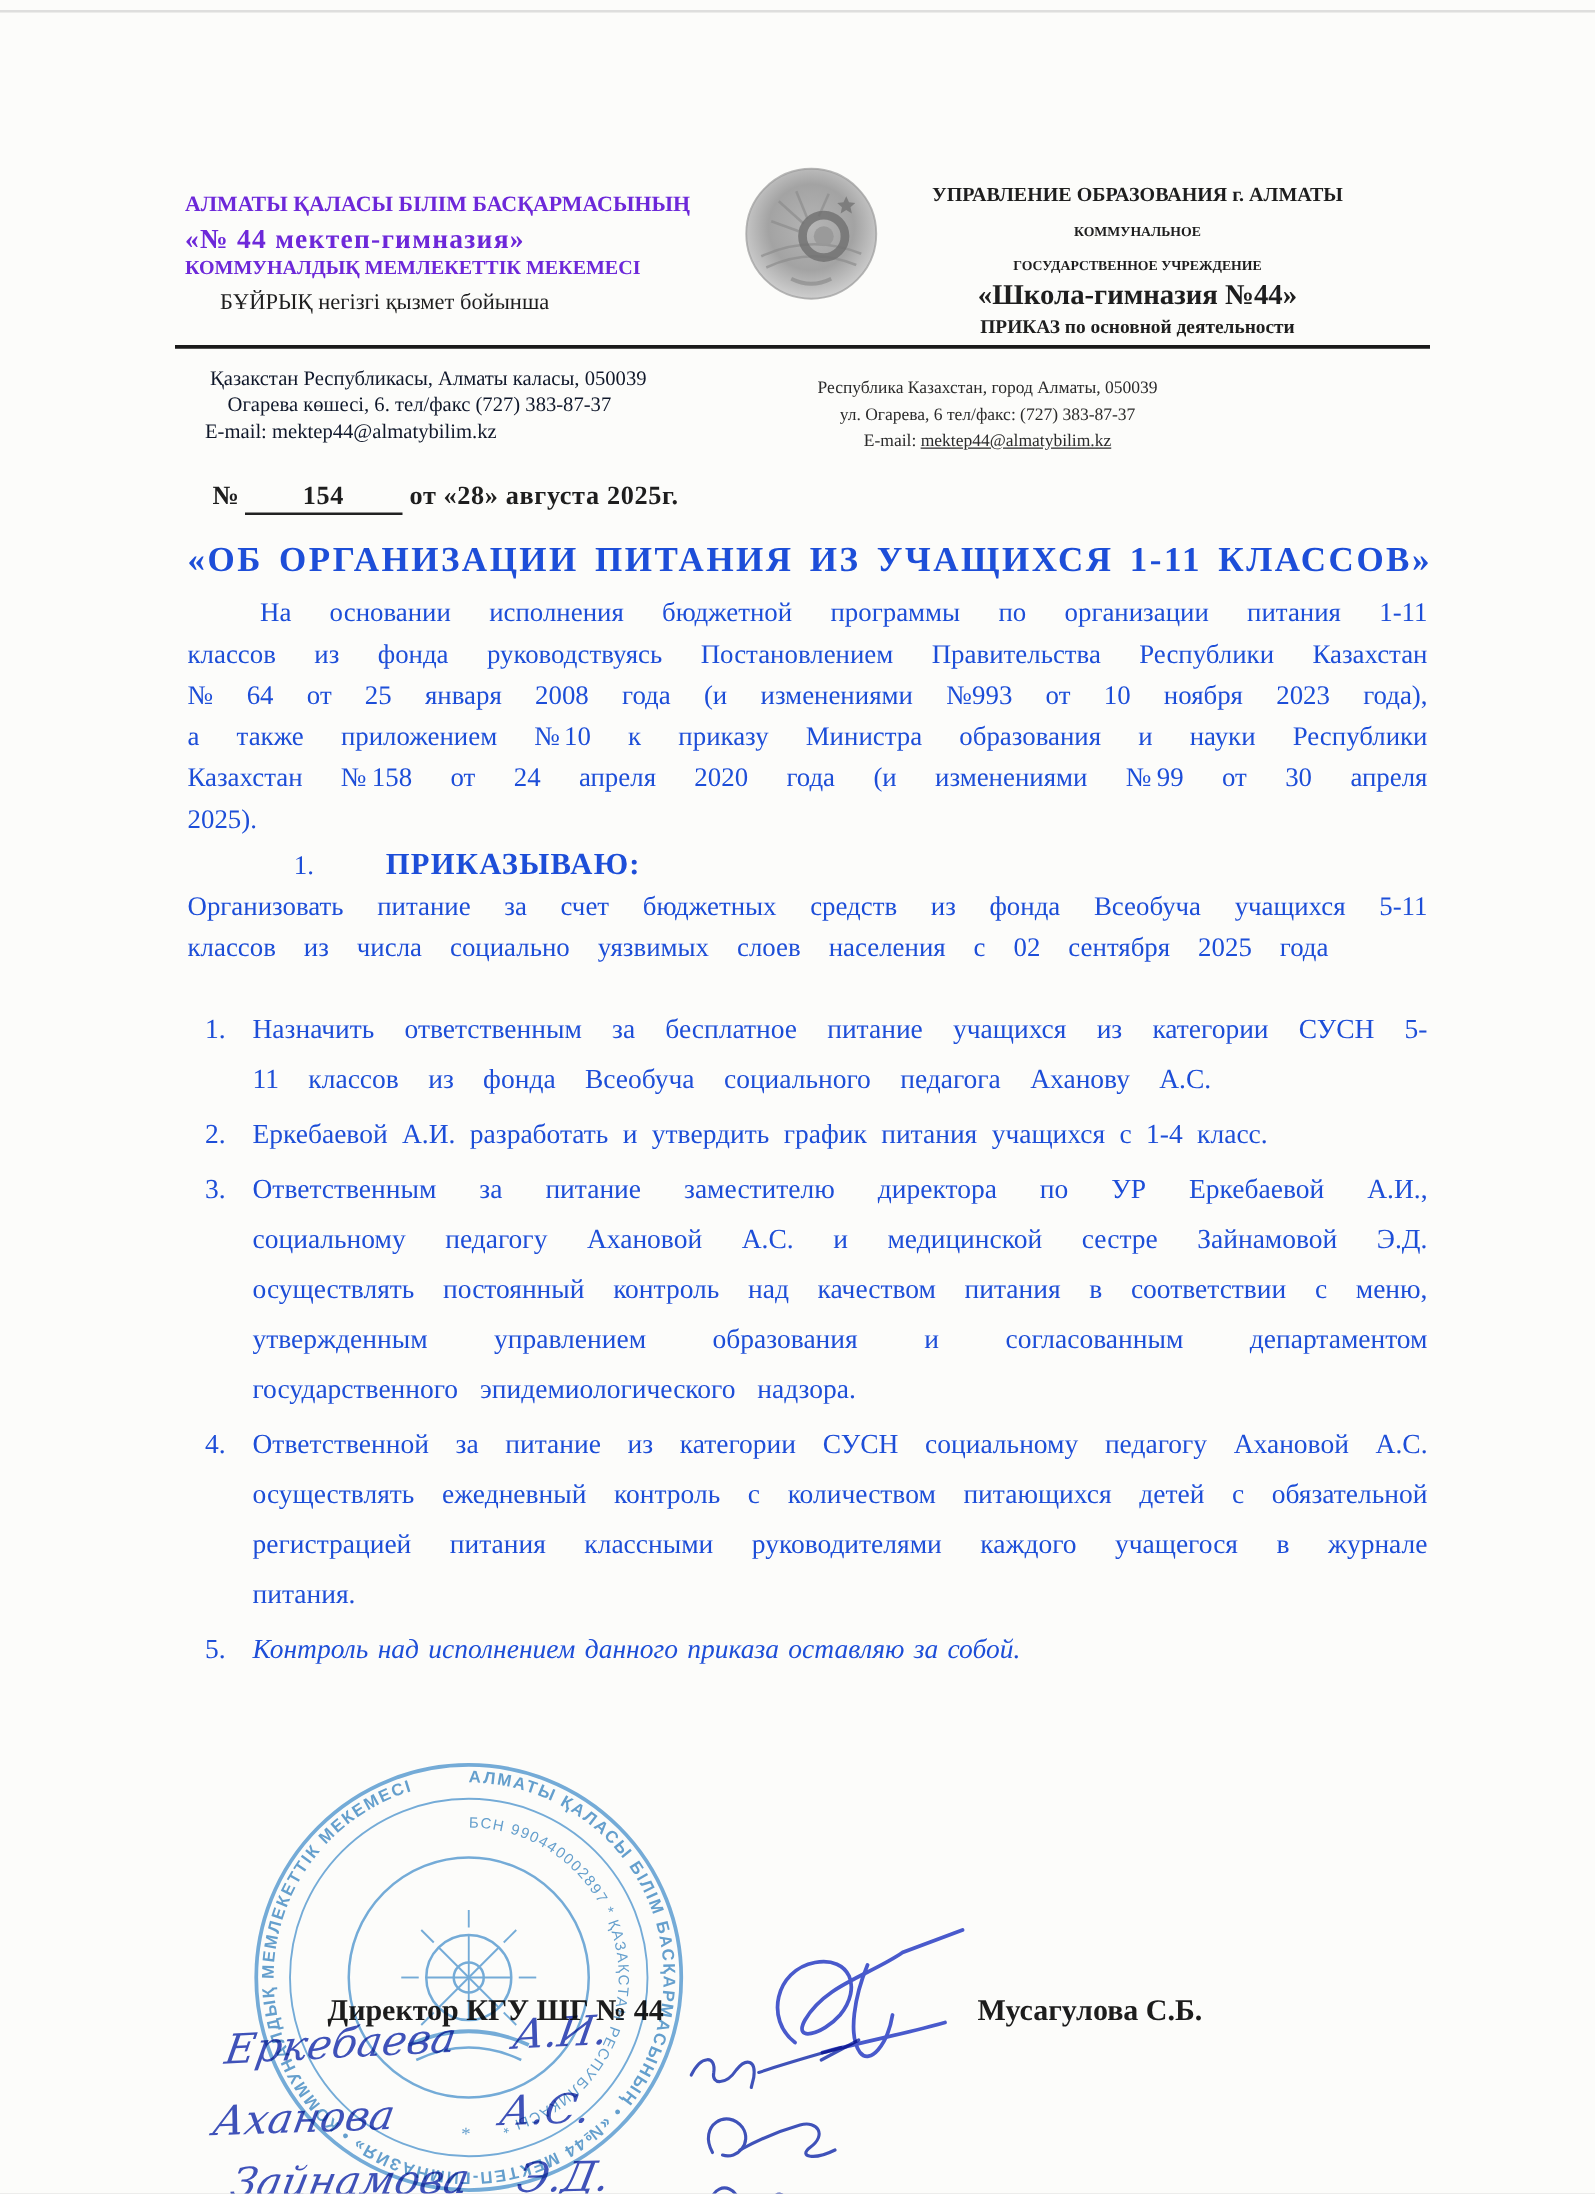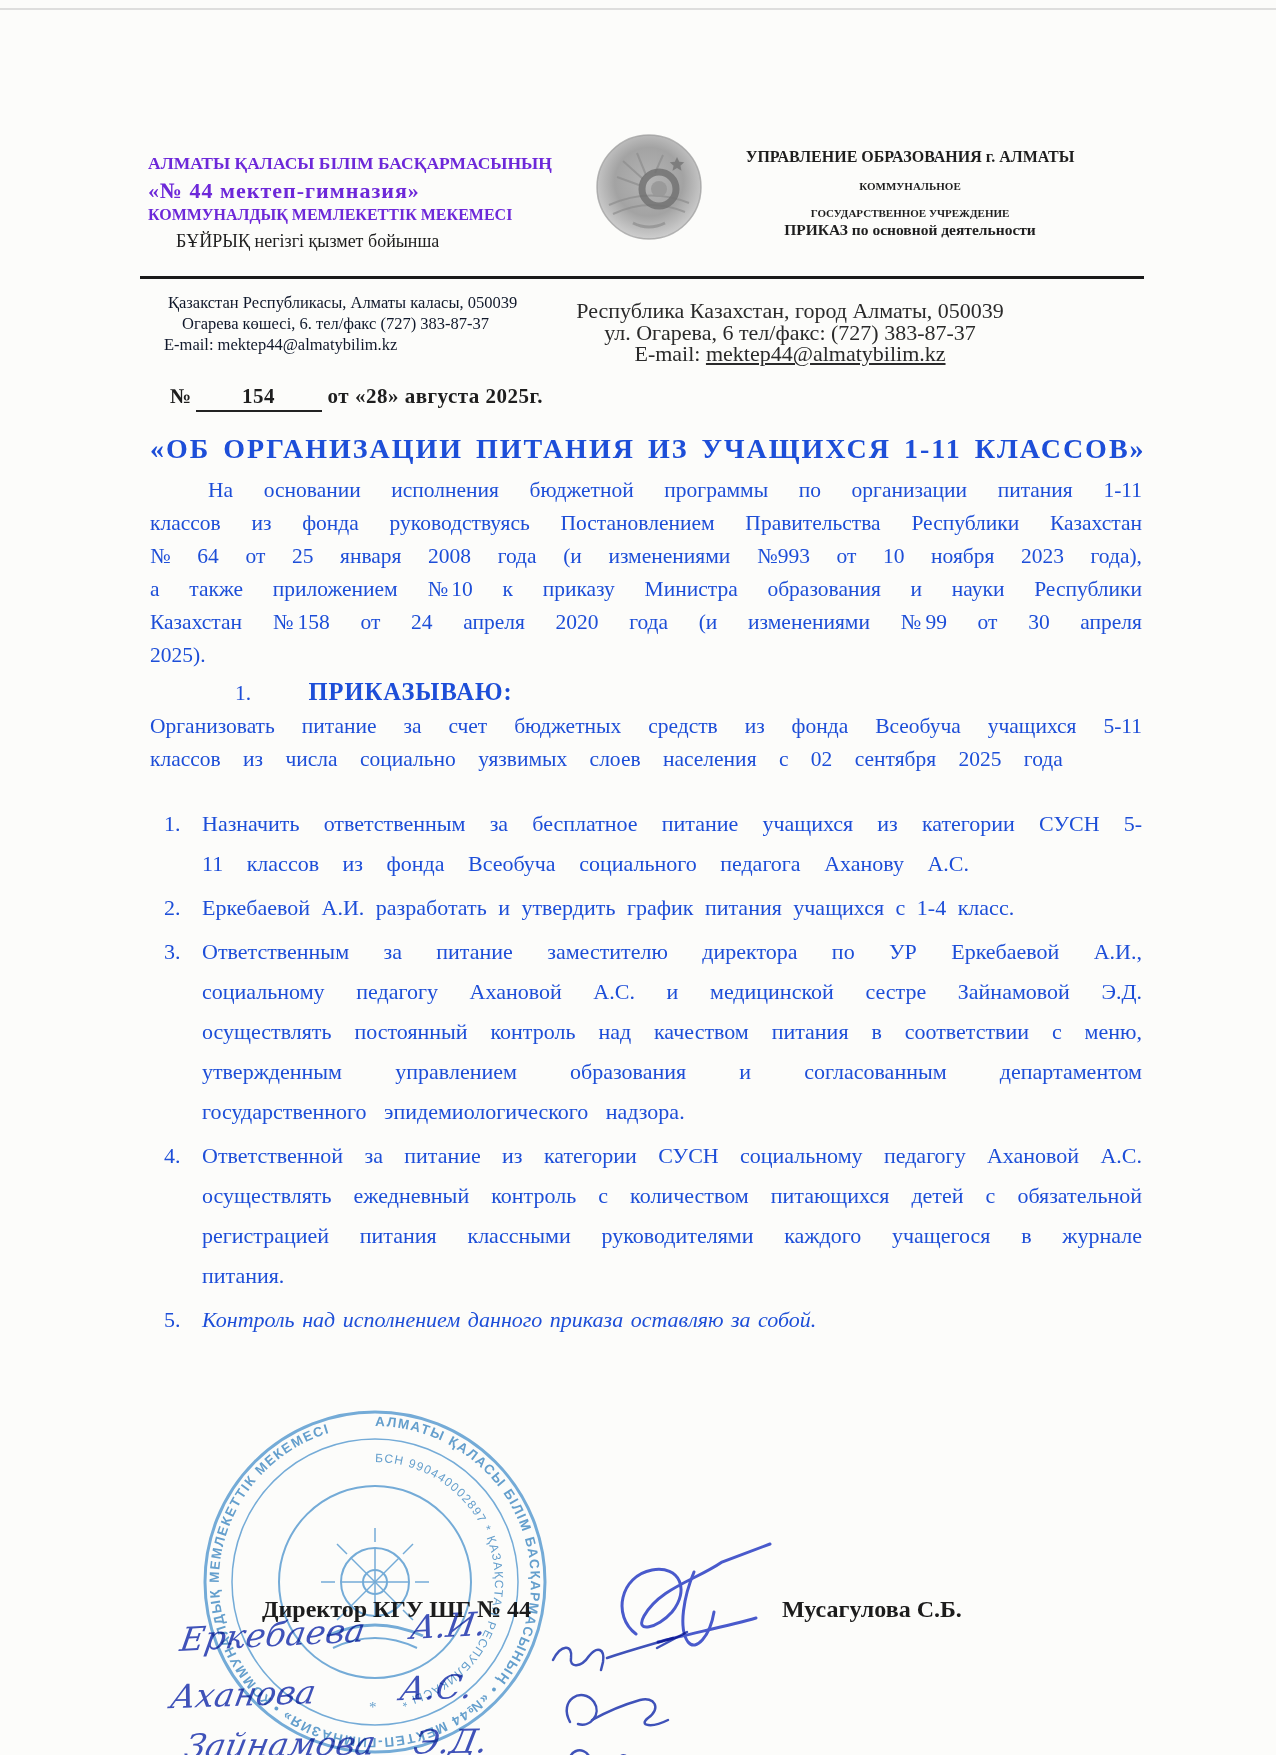--- a/index.html
+++ b/index.html
@@ -21,21 +21,21 @@
   .hdr-right .r0{font-size:16px;}
   .hdr-right .r1,.hdr-right .r2{font-size:11px;margin-top:12px;}
   .hdr-right .r3{font-size:23px;margin-top:1px;}
   .hdr-right .r4{font-size:15.5px;}
   .rule{position:absolute;left:140px;top:276px;width:1004px;height:3px;background:#1a1a1a;}
 
   
   .addr-left{position:absolute;left:168px;top:292px;font-size:16.5px;line-height:21px;color:#0f172a;}
   .addr-left .a1{margin-left:14px;}
   .addr-left .a2{margin-left:-4px;}
-  .addr-right{position:absolute;left:560px;top:300px;width:460px;text-align:center;font-size:22px;line-height:21.5px;color:#2a2a2a;}
+  .addr-right{position:absolute;left:560px;top:300px;width:460px;text-align:center;font-size:14px;line-height:21.5px;color:#2a2a2a;}
   .addr-right .email{text-decoration:underline;}
 
   
   .order-no{position:absolute;left:170px;top:384px;font-size:21px;font-weight:bold;letter-spacing:.5px;color:#1e1e1e;}
   .order-no .uline{display:inline-block;min-width:126px;text-align:center;border-bottom:2px solid #222;margin:0 6px 0 4px;padding-bottom:1px;}
 
   
   .column{position:absolute;left:150px;top:432px;width:992px;font-size:21.5px;line-height:33px;color:#1d4ed8;}
   .doc-title{font-size:28px;font-weight:bold;white-space:nowrap;letter-spacing:2px;word-spacing:4px;}
   .preamble{margin-top:9px;text-align:justify;text-indent:58px;word-spacing:21px;}
@@ -103,20 +103,21 @@
     <circle cx="66" cy="58" r="17" fill="none" stroke="#6f6f6f" stroke-width="7" opacity=".8"></circle>
     <circle cx="66" cy="58" r="8" fill="#989898" opacity=".9"></circle>
     <path d="M84,26 l2.2,4.8 5,.5 -3.8,3.4 1.1,5 -4.5-2.7 -4.5,2.7 1.1-5 -3.8-3.4 5-.5z" fill="#777" opacity=".85"></path>
     <path d="M40,92 q16,8 32,0" stroke="#858585" stroke-width="3" fill="none" opacity=".6"></path>
   </svg>
 
   <div class="hdr-right">
     <div class="r0">УПРАВЛЕНИЕ ОБРАЗОВАНИЯ г. АЛМАТЫ</div>
     <div class="r1">КОММУНАЛЬНОЕ</div>
     <div class="r2">ГОСУДАРСТВЕННОЕ УЧРЕЖДЕНИЕ</div>
+    <div class="r3">«Школа-гимназия №44»</div>
     <div class="r4">ПРИКАЗ по основной деятельности</div>
   </div>
 
   <div class="rule"></div>
 
   <div class="addr-left">
     <div class="a0">Қазакстан Республикасы, Алматы каласы, 050039</div>
     <div class="a1">Огарева  көшесі, 6. тел/факс (727) 383-87-37</div>
     <div class="a2">E-mail: mektep44@almatybilim.kz</div>
   </div>

